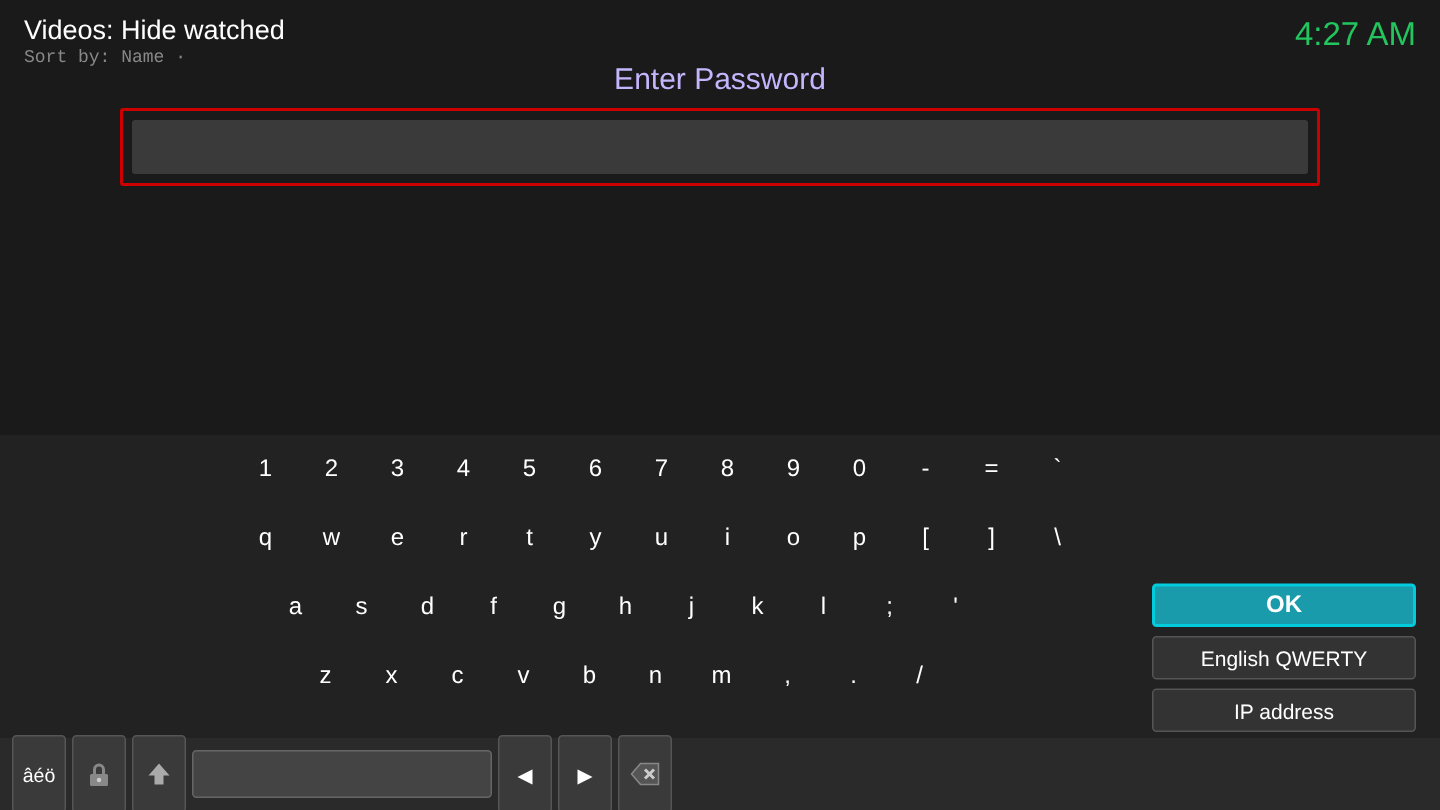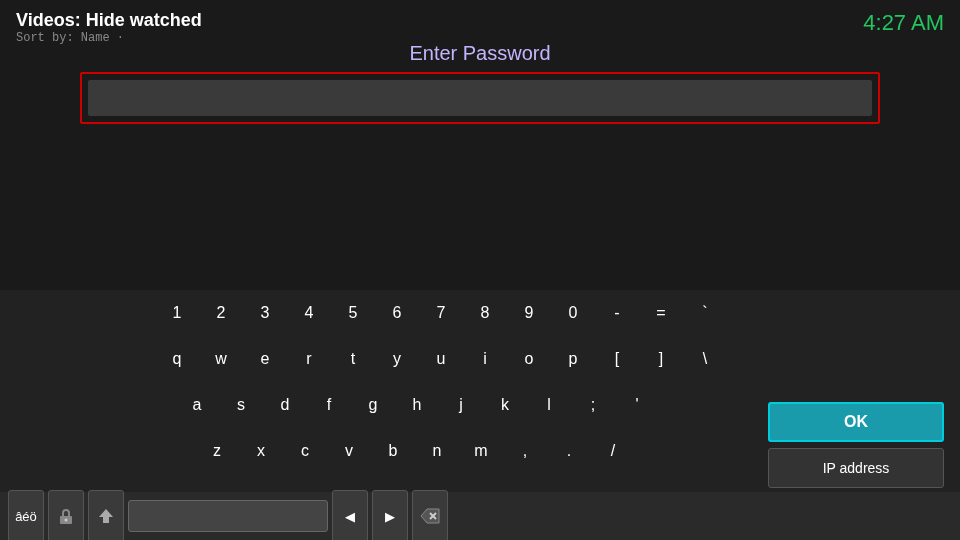--- a/index.html
+++ b/index.html
@@ -14,21 +14,21 @@
     }
 
     
     #header {
       position: absolute;
       top: 10px;
       left: 16px;
     }
     #header .title {
       font-size: 18px;
-      font-weight: bold;
+      font-weight: normal;
       color: #ffffff;
     }
     #header .subtitle {
       font-size: 12px;
       color: #888;
       font-family: Liberation Mono, monospace;
     }
     #clock {
       position: absolute;
       top: 10px;
@@ -105,21 +105,21 @@
       position: absolute;
       right: 16px;
       bottom: 52px;
       display: flex;
       flex-direction: column;
       gap: 6px;
       width: 176px;
     }
 
     .side-btn {
-      height: 40px;
+      height: 29px;
       background: #333;
       color: #ffffff;
       display: flex;
       align-items: center;
       justify-content: center;
       font-size: 14px;
       border-radius: 3px;
       cursor: pointer;
       border: 1px solid #555;
     }
@@ -241,20 +241,21 @@
       <div class="key">n</div>
       <div class="key">m</div>
       <div class="key">,</div>
       <div class="key">.</div>
       <div class="key">/</div>
     </div>
 </div>
 
 <div id="side-buttons">
   <div class="side-btn ok-btn">OK</div>
+  <div class="side-btn">English QWERTY</div>
   <div class="side-btn">IP address</div>
 </div>
 
 <div id="toolbar">
   <div class="toolbar-btn">âéö</div>
   <div class="toolbar-btn">
     <svg width="18" height="18" viewBox="0 0 18 18" fill="none" xmlns="http://www.w3.org/2000/svg">
       <rect x="3" y="9" width="12" height="8" rx="1" fill="#888"></rect>
       <path d="M6 9V6a3 3 0 016 0v3" stroke="#888" stroke-width="2" fill="none"></path>
       <circle cx="9" cy="13" r="1.5" fill="#ccc"></circle>

